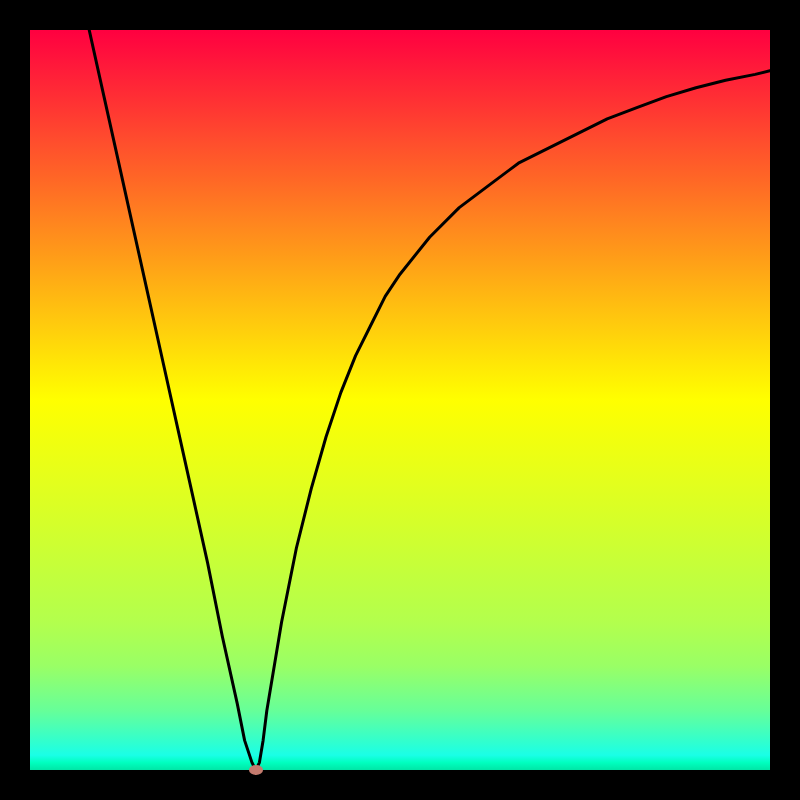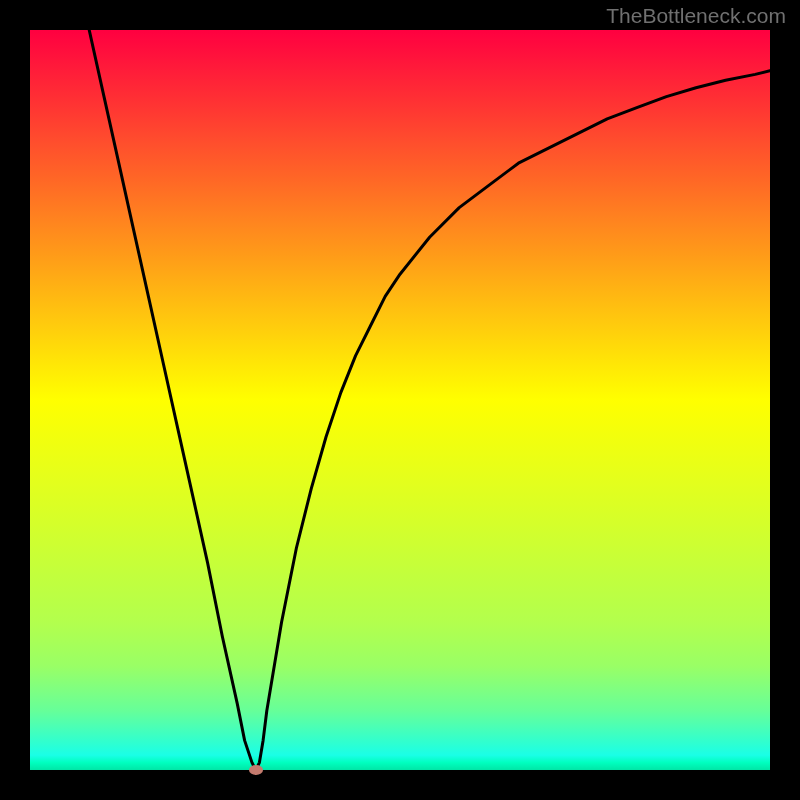--- a/index.html
+++ b/index.html
@@ -84,21 +84,20 @@
       height: 10px;
       background: #c47b6e;
       border-radius: 50%;
       transform: translate(-50%, -50%);
     }
   </style>
 </head>
 <body>
 
 <div class="container">
-  <div class="watermark">TheBottleneck.com</div>
 
   <div class="plot-area">
     <div class="gradient-bg"></div>
 
     <svg class="curve-svg" viewBox="0 0 740 740" preserveAspectRatio="none">
       <path id="curve-path" fill="none" stroke="#000000" stroke-width="3" stroke-linejoin="round" stroke-linecap="round" d="M59.20 0.00 L74.00 66.60 L88.80 133.20 L103.60 199.80 L118.40 266.40 L133.20 333.00 L148.00 399.60 L162.80 466.20 L177.60 532.80 L192.40 606.80 L207.20 673.40 L214.60 710.40 L222.00 732.60 L225.70 740.00 L229.40 732.60 L233.10 710.40 L236.80 680.80 L251.60 592.00 L266.40 518.00 L281.20 458.80 L296.00 407.00 L310.80 362.60 L325.60 325.60 L340.40 296.00 L355.20 266.40 L370.00 244.20 L399.60 207.20 L429.20 177.60 L458.80 155.40 L488.40 133.20 L518.00 118.40 L547.60 103.60 L577.20 88.80 L606.80 77.70 L636.40 66.60 L666.00 57.72 L695.60 50.32 L725.20 44.40 L740.00 40.70"></path>
     </svg>
 
     <div class="marker" id="marker-dot" style="left: 225.7px; top: 740px; background: rgb(196, 123, 110);"></div>
   </div>

